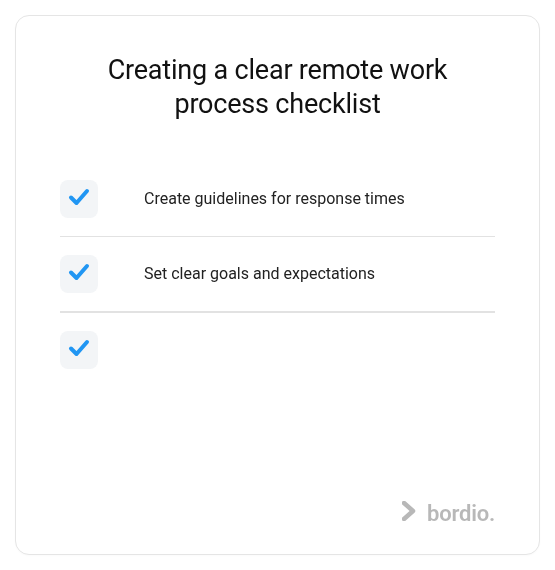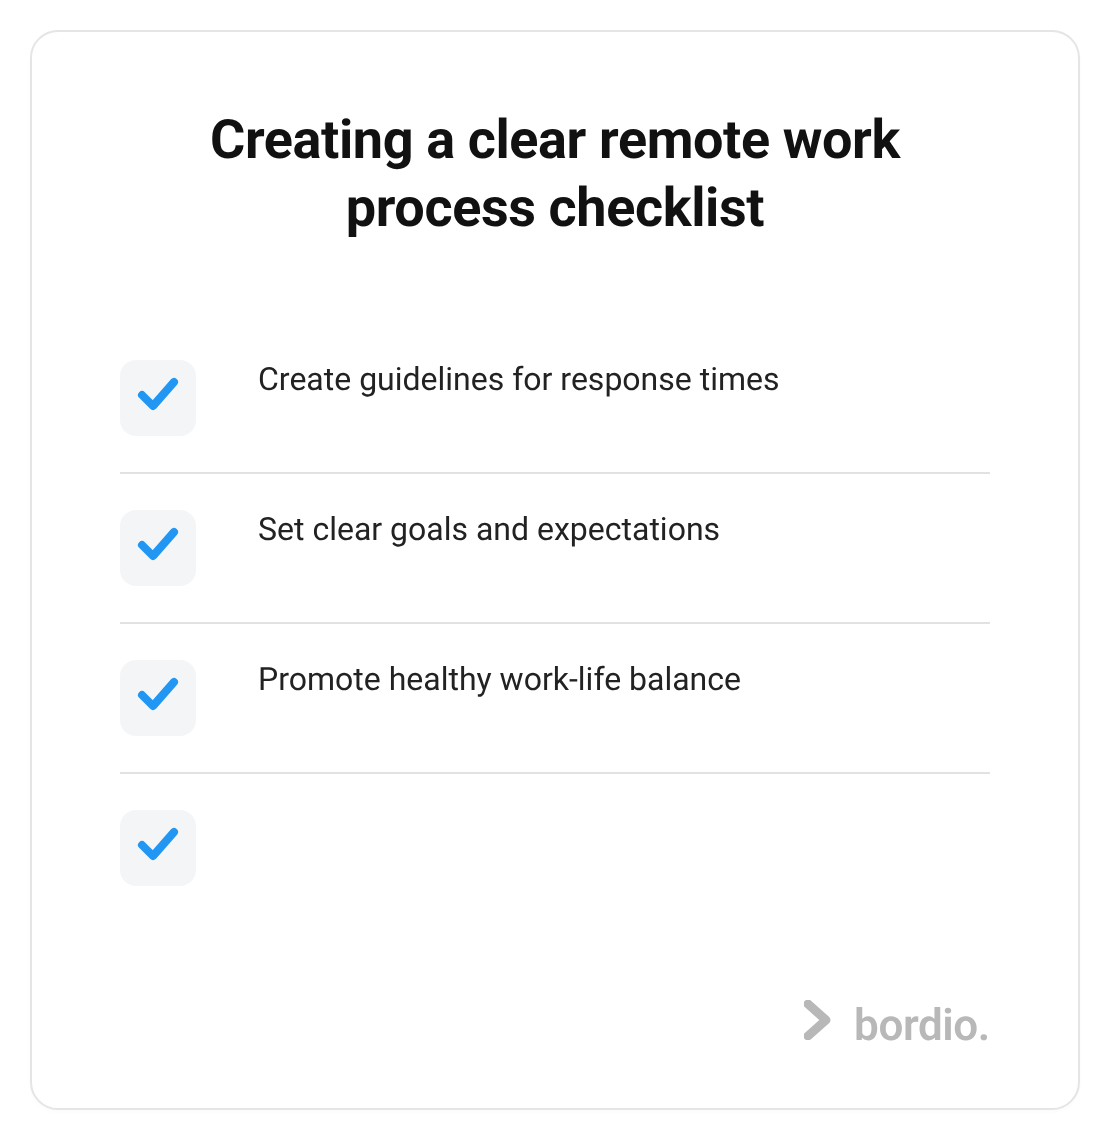--- a/index.html
+++ b/index.html
@@ -18,33 +18,34 @@
     background: #ffffff;
     border: 1px solid #e5e5e5;
     border-radius: 14px;
     padding: 38px 44px 28px 44px;
     display: flex;
     flex-direction: column;
     box-shadow: 0 1px 2px rgba(0,0,0,0.02);
   }
   .title {
     font-size: 27px;
-    font-weight: 700;
+    font-weight: 400;
     color: #111;
     text-align: center;
     line-height: 1.25;
     margin-bottom: 40px;
     letter-spacing: -0.2px;
   }
   .list {
     flex: 1;
   }
   .item {
     display: flex;
-    gap: 31px;
+    align-items: center;
+    gap: 46px;
     padding: 18px 0;
   }
   .divider {
     border: none;
     border-top: 1px solid #e2e2e2;
   }
   .checkbox {
     width: 38px;
     height: 38px;
     border-radius: 8px;
@@ -107,30 +108,20 @@
           <svg width="24" height="24" viewBox="0 0 24 24" fill="none">
             <path d="M4 12.5 L9.5 18 L20 6" stroke="#2196f3" stroke-width="4" stroke-linecap="round" stroke-linejoin="round"></path>
           </svg>
         </span>
       </div>
       <span class="item-label">Set clear goals and expectations</span>
     </div>
 
     <hr class="divider">
 
-    <div class="item">
-      <div class="checkbox">
-        <span>
-          <svg width="24" height="24" viewBox="0 0 24 24" fill="none">
-            <path d="M4 12.5 L9.5 18 L20 6" stroke="#2196f3" stroke-width="4" stroke-linecap="round" stroke-linejoin="round"></path>
-          </svg>
-        </span>
-      </div>
-      <span class="item-label">Promote healthy work-life balance</span>
-    </div>
 
     <hr class="divider">
 
     <div class="item">
       <div class="checkbox">
         <span>
           <svg width="24" height="24" viewBox="0 0 24 24" fill="none">
             <path d="M4 12.5 L9.5 18 L20 6" stroke="#2196f3" stroke-width="4" stroke-linecap="round" stroke-linejoin="round"></path>
           </svg>
         </span>

